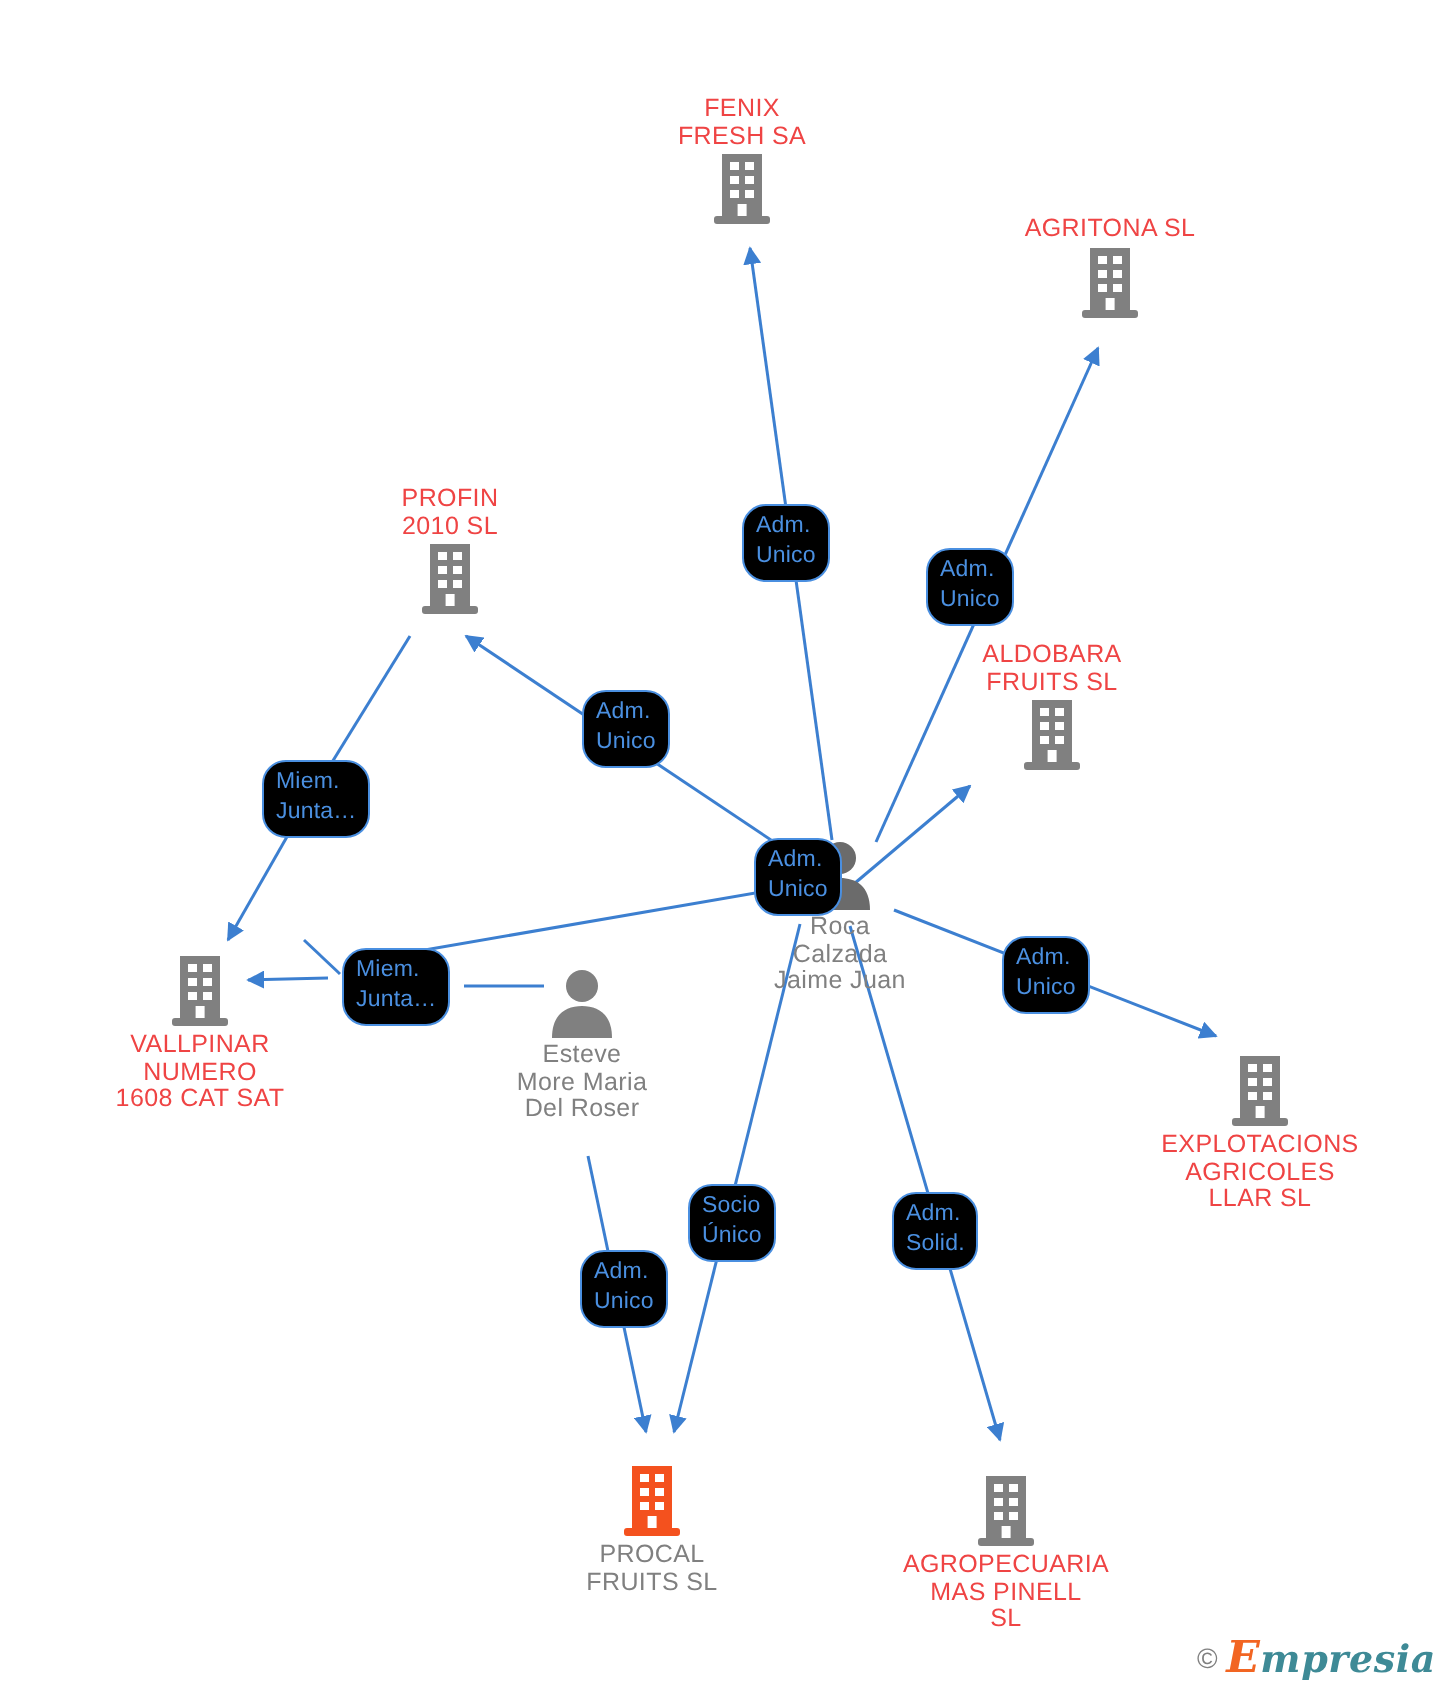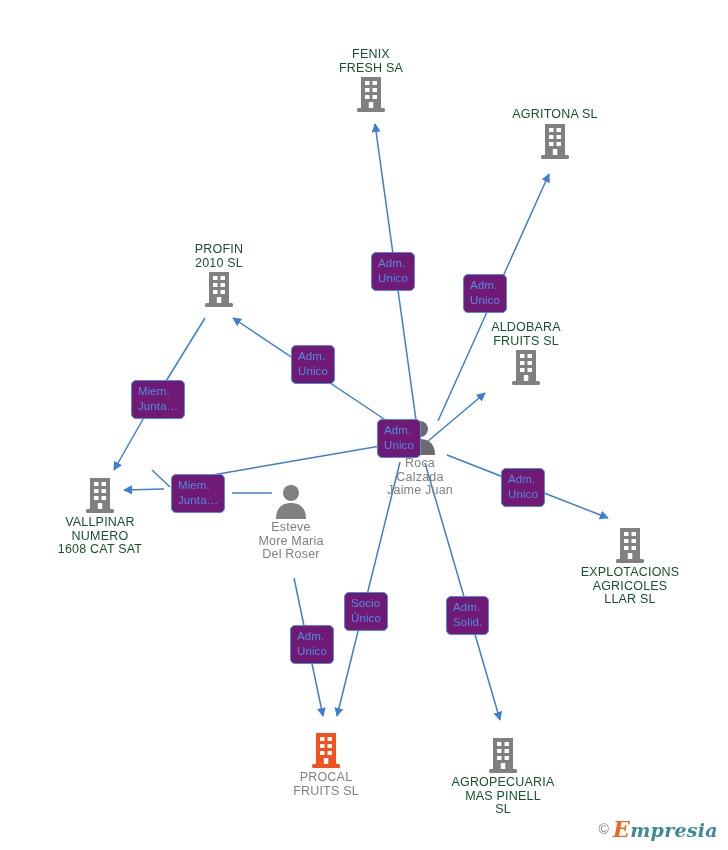--- a/index.html
+++ b/index.html
@@ -35,36 +35,36 @@
   }
   .node .glyph {
     display: block;
     line-height: 0;
   }
   .node .caption {
     display: block;
     margin-top: 2px;
     font-size: 12.5px;
     line-height: 13.6px;
-    color: #14532d;
+    color: #ef4444;
     letter-spacing: 0.2px;
     white-space: pre-line;
   }
   .node.highlight .caption {
     color: #808080;
   }
   .node.person .caption {
     color: #808080;
   }
   .elabel {
     position: absolute;
     box-sizing: border-box;
     border: 1.3px solid #4a8fe0;
-    border-radius: 5px;
-    background: #701a75;
+    border-radius: 12px;
+    background: #000000;
     color: #4a8fe0;
     font-size: 11.5px;
     line-height: 15px;
     padding: 3px 6px 4px 6px;
     text-align: left;
     white-space: pre-line;
     letter-spacing: 0.1px;
   }
   .watermark {
     position: absolute;
@@ -159,21 +159,21 @@
         <rect x="17.5" y="6" width="4.5" height="4" fill="#fff"></rect>
         <rect x="10" y="13" width="4.5" height="4" fill="#fff"></rect>
         <rect x="17.5" y="13" width="4.5" height="4" fill="#fff"></rect>
         <rect x="10" y="20" width="4.5" height="4" fill="#fff"></rect>
         <rect x="17.5" y="20" width="4.5" height="4" fill="#fff"></rect>
         <rect x="13.8" y="27" width="4.5" height="6" fill="#fff"></rect>
       </svg>
     </span>
   </div>
 
-  <div class="node" style="left:219px; top:241px;">
+  <div class="node" style="left:225px; top:241px;">
     <span class="caption">PROFIN
 2010 SL</span>
     <span class="glyph">
       <svg width="32" height="38" viewBox="0 0 32 38">
         <rect x="6" y="2" width="20" height="31" fill="#808080"></rect>
         <rect x="2" y="33" width="28" height="4" rx="1.5" fill="#808080"></rect>
         <rect x="10" y="6" width="4.5" height="4" fill="#fff"></rect>
         <rect x="17.5" y="6" width="4.5" height="4" fill="#fff"></rect>
         <rect x="10" y="13" width="4.5" height="4" fill="#fff"></rect>
         <rect x="17.5" y="13" width="4.5" height="4" fill="#fff"></rect>

